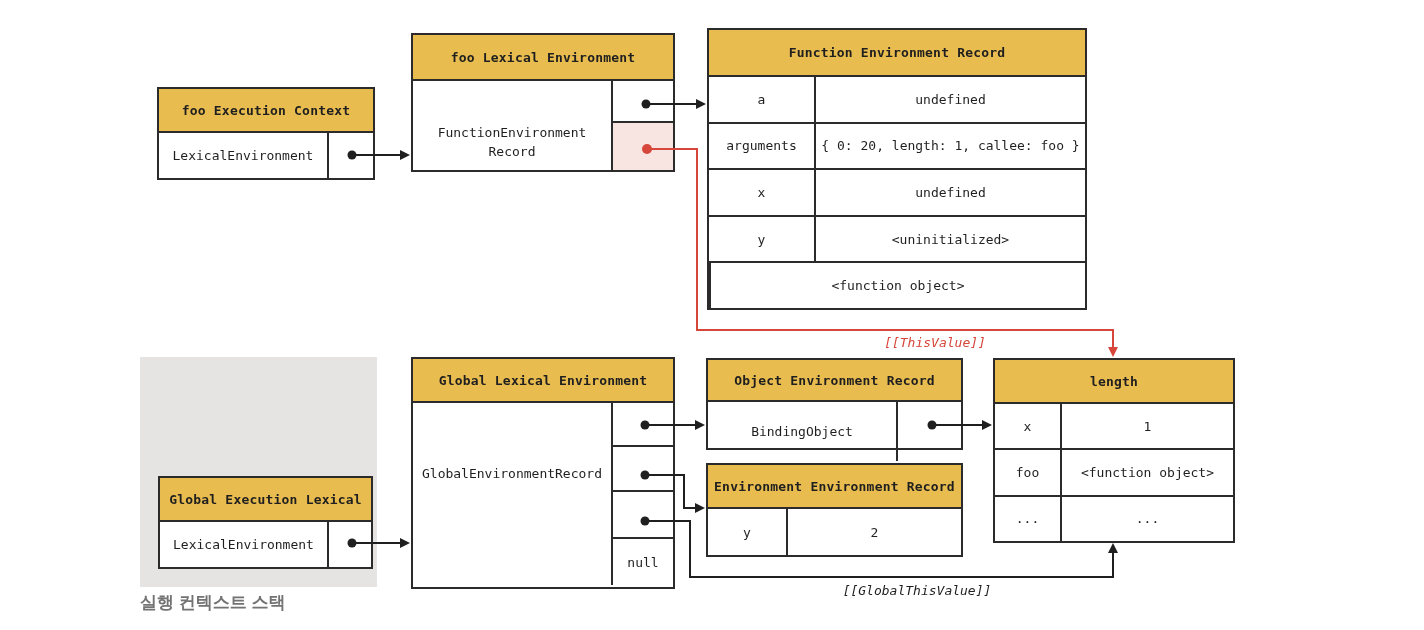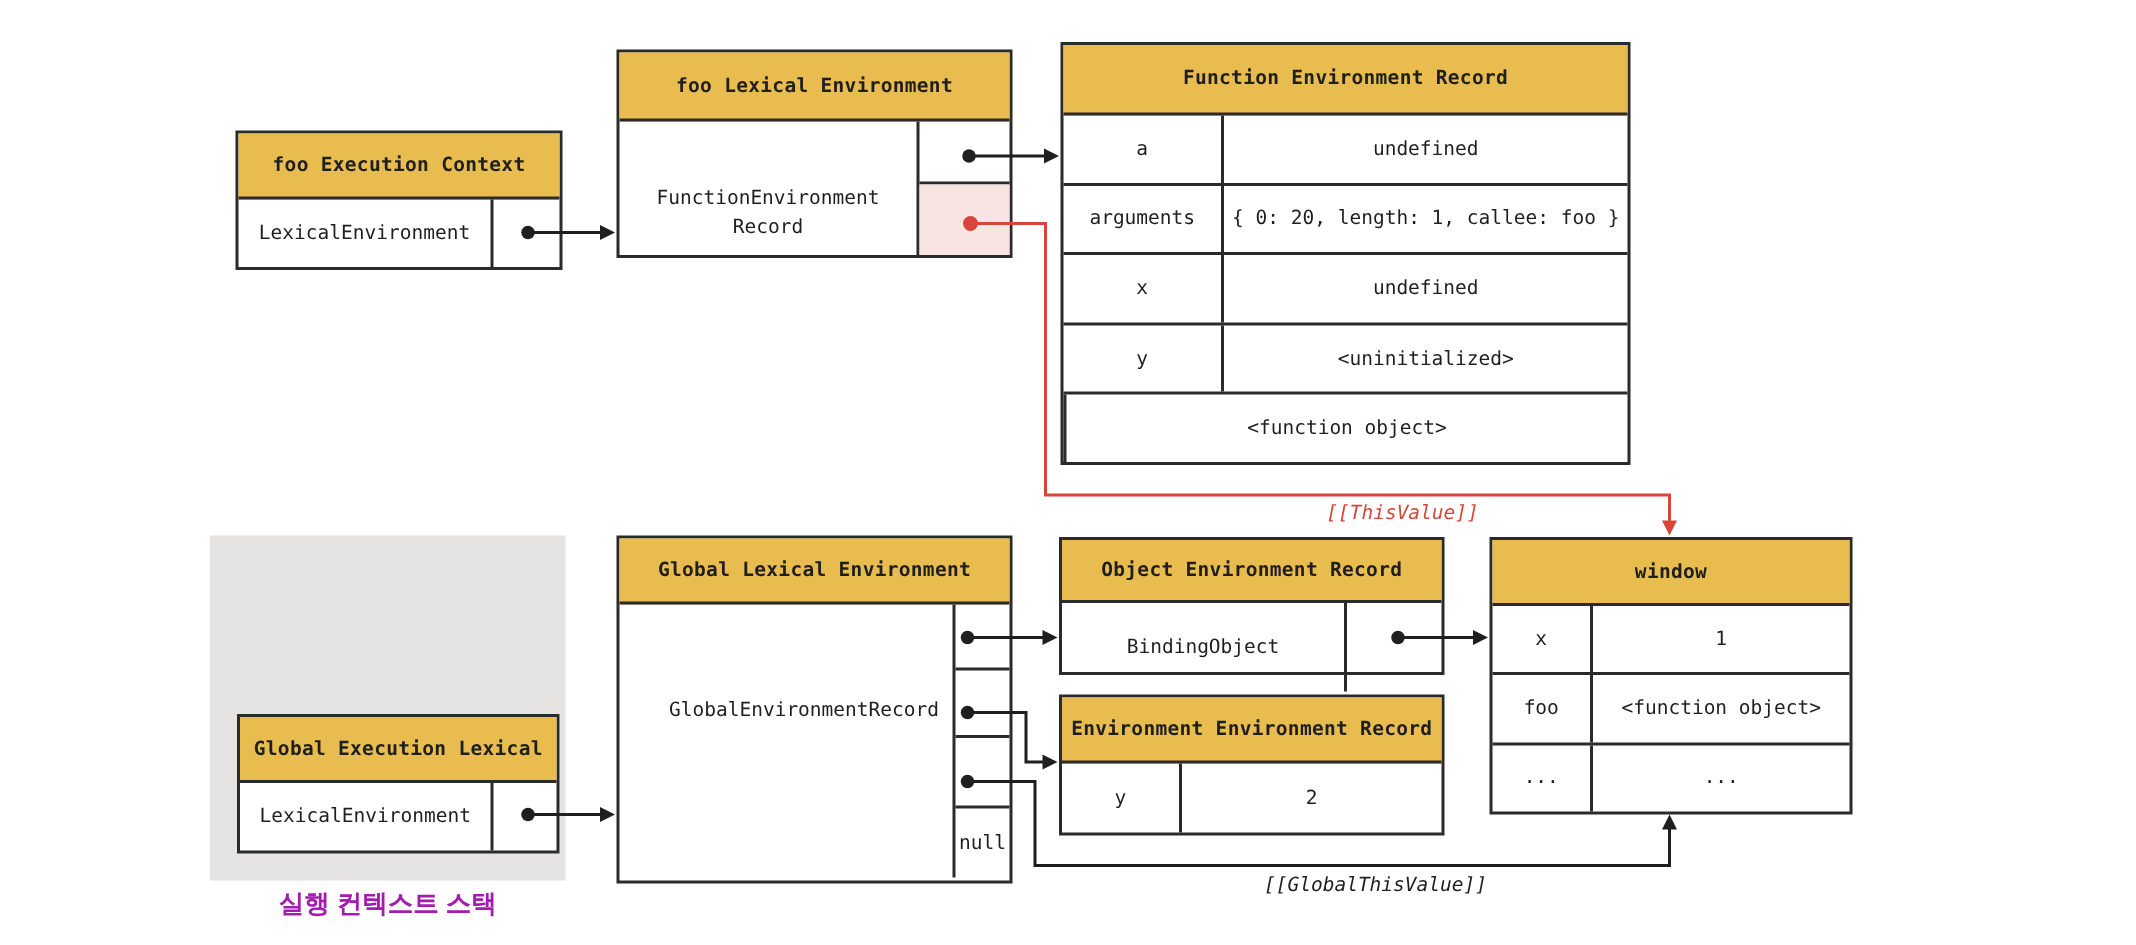--- a/index.html
+++ b/index.html
@@ -26,22 +26,22 @@
   .cell{display:flex;align-items:center;justify-content:center;text-align:center;}
   .pre{white-space:pre-line;line-height:1.45;margin-top:35px;}
   .row{display:flex;}
   .vsep{border-left:2px solid var(--line);}
   .tsep{border-top:2px solid var(--line);}
   svg.connectors{position:absolute;left:0;top:0;pointer-events:none;}
   .float-label{position:absolute;text-align:center;font-size:13px;font-style:italic;}
   .red-text{color:var(--red);}
   .stack-bg{position:absolute;background:var(--gray);}
   .caption{
-    position:absolute;text-align:center;font-family:"Liberation Sans","DejaVu Sans",sans-serif;
-    font-weight:bold;font-size:17px;color:#a21caf;
+    position:absolute;text-align:left;font-family:"Liberation Sans","DejaVu Sans",sans-serif;
+    font-weight:bold;font-size:17px;color:#737373;
   }
 </style>
 </head>
 <body>
 
 <div id="canvas">
 
   <div class="stack-bg" style="left:140px;top:357px;width:237px;height:230px;"></div>
 
   <div class="box" style="left:157px;top:87px;width:218px;height:93px;">
@@ -90,21 +90,21 @@
   <div class="box" style="left:158px;top:476px;width:215px;height:93px;">
     <div class="hdr" style="height:44px;">Global Execution Lexical</div>
     <div class="row" style="height:45px;">
       <div class="cell" style="width:167px;">LexicalEnvironment</div>
       <div class="cell vsep" style="flex:1;"></div>
     </div>
   </div>
 
   <div class="box" style="left:411px;top:357px;width:264px;height:232px;">
     <div class="hdr" style="height:44px;">Global Lexical Environment</div>
-    <div class="row" style="height:182px;padding-left:24px;">
+    <div class="row" style="height:182px;">
       <div style="width:198px;display:flex;flex-direction:column;">
         <div class="cell" style="height:140px;">GlobalEnvironmentRecord</div>
       </div>
       <div class="vsep" style="flex:1;display:flex;flex-direction:column;">
         <div class="cell" style="height:44px;border-bottom:2px solid var(--line);"></div>
         <div class="cell" style="height:45px;border-bottom:2px solid var(--line);"></div>
         <div class="cell" style="height:47px;border-bottom:2px solid var(--line);"></div>
         <div class="cell" style="flex:1;">null</div>
       </div>
     </div>
@@ -120,21 +120,21 @@
 
   <div class="box" style="left:706px;top:463px;width:257px;height:94px;">
     <div class="hdr" style="height:44px;">Environment Environment Record</div>
     <div class="row" style="height:46px;">
       <div class="cell" style="width:78px;">y</div>
       <div class="cell vsep" style="flex:1;">2</div>
     </div>
   </div>
 
   <div class="box" style="left:993px;top:358px;width:242px;height:185px;display:flex;flex-direction:column;">
-    <div class="hdr" style="height:44px;flex:none;">window</div>
+    <div class="hdr" style="height:44px;flex:none;">length</div>
     <div class="row" style="flex:1;">
       <div class="cell" style="width:65px;">x</div>
       <div class="cell vsep" style="flex:1;">1</div>
     </div>
     <div class="row tsep" style="flex:1;">
       <div class="cell" style="width:65px;">foo</div>
       <div class="cell vsep" style="flex:1;">&lt;function object&gt;</div>
     </div>
     <div class="row tsep" style="flex:1;">
       <div class="cell" style="width:65px;">...</div>

